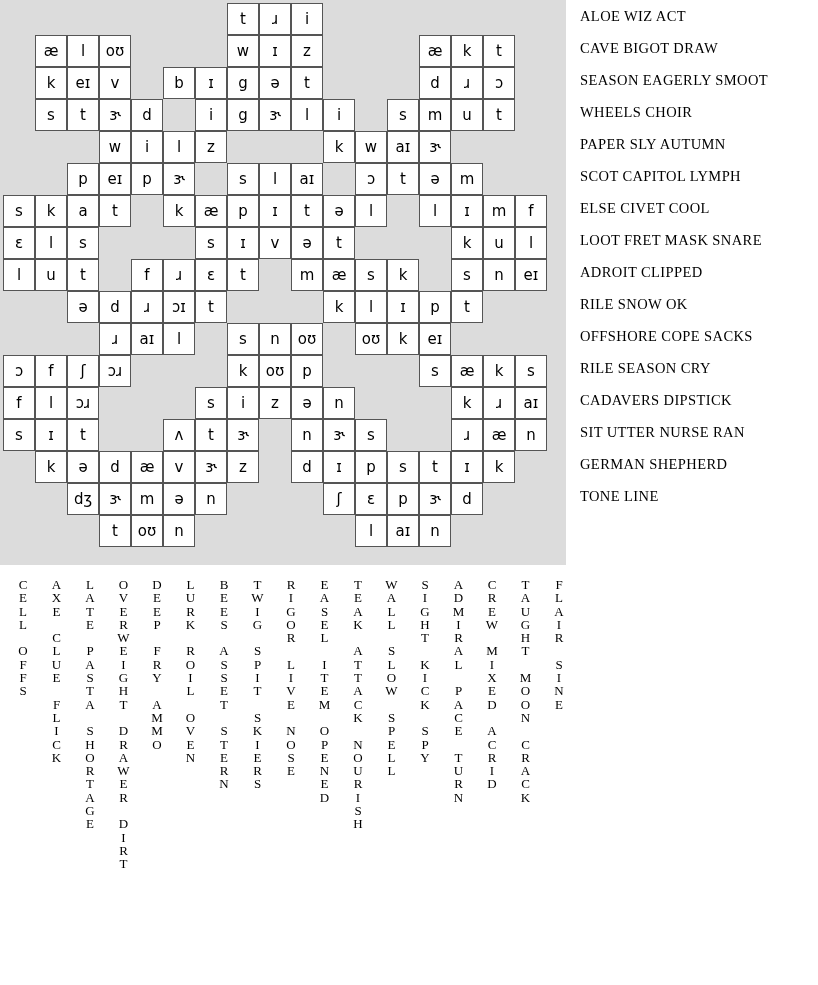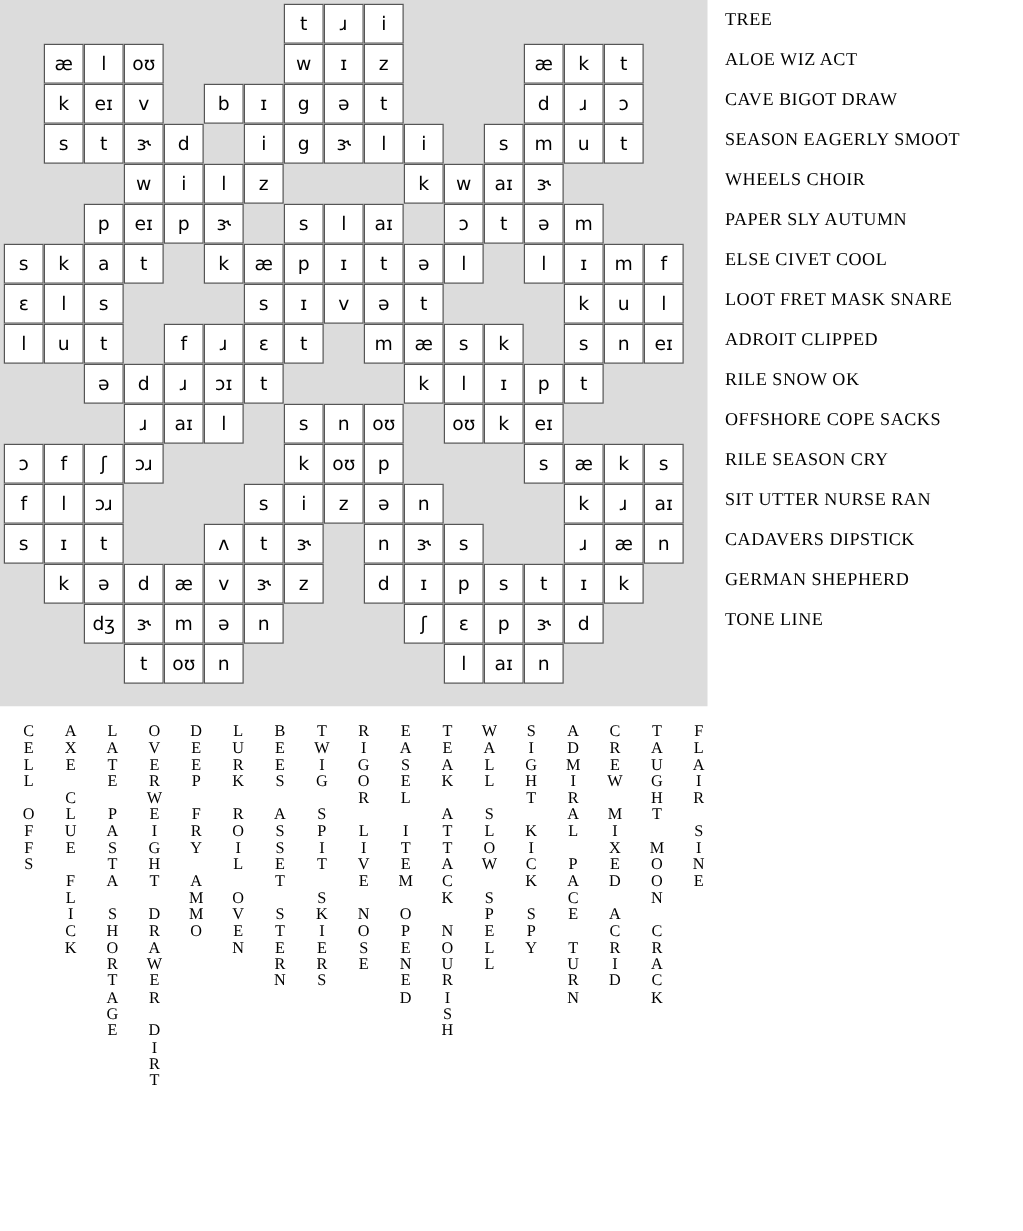--- a/index.html
+++ b/index.html
@@ -262,34 +262,34 @@
       <div class="cell" style="left: 99px; top: 515px;">t</div>
       <div class="cell" style="left: 131px; top: 515px;">oʊ</div>
       <div class="cell" style="left: 163px; top: 515px;">n</div>
       <div class="cell" style="left: 355px; top: 515px;">l</div>
       <div class="cell" style="left: 387px; top: 515px;">aɪ</div>
       <div class="cell" style="left: 419px; top: 515px;">n</div>
     </div>
 </div>
 
 <div id="clues-across">
-    <div class="clue-row">TREE</div>
     <div class="clue-row">ALOE  WIZ  ACT</div>
     <div class="clue-row">CAVE  BIGOT  DRAW</div>
     <div class="clue-row">SEASON  EAGERLY  SMOOT</div>
     <div class="clue-row">WHEELS  CHOIR</div>
     <div class="clue-row">PAPER  SLY  AUTUMN</div>
+    <div class="clue-row">SCOT  CAPITOL  LYMPH</div>
     <div class="clue-row">ELSE  CIVET  COOL</div>
     <div class="clue-row">LOOT  FRET  MASK  SNARE</div>
     <div class="clue-row">ADROIT  CLIPPED</div>
     <div class="clue-row">RILE  SNOW  OK</div>
     <div class="clue-row">OFFSHORE  COPE  SACKS</div>
     <div class="clue-row">RILE  SEASON  CRY</div>
+    <div class="clue-row">CADAVERS  DIPSTICK</div>
     <div class="clue-row">SIT  UTTER  NURSE  RAN</div>
-    <div class="clue-row">CADAVERS  DIPSTICK</div>
     <div class="clue-row">GERMAN  SHEPHERD</div>
     <div class="clue-row">TONE  LINE</div>
   </div>
 
 <div id="clues-down">
     <div class="down-col" style="left: 8px;">
       <div class="down-entry">C</div>
       <div class="down-entry">E</div>
       <div class="down-entry">L</div>
       <div class="down-entry">L</div>

